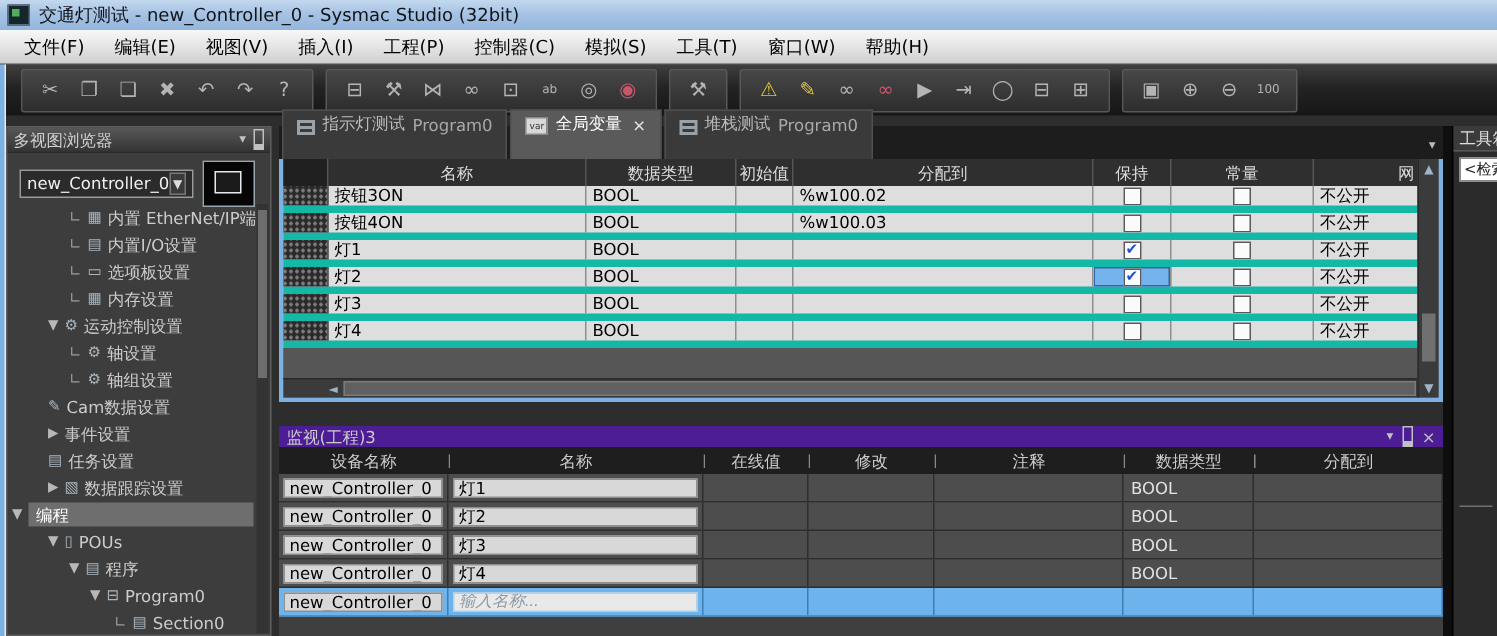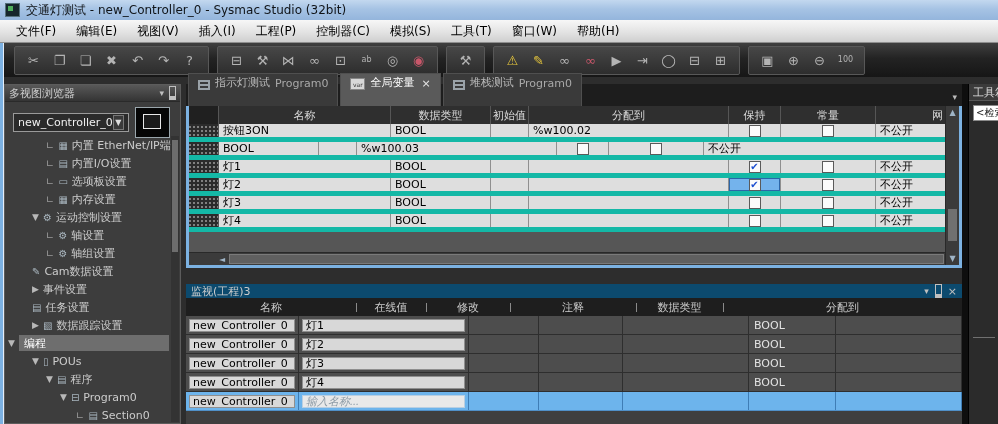--- a/index.html
+++ b/index.html
@@ -97,21 +97,21 @@
   .hscroll{position:absolute;left:0;right:13px;bottom:0;height:12px;background:#3b3b3b;border-top:1px solid #292929;display:flex;align-items:center}
   .hscroll .lgap{width:26px;flex:0 0 auto}
   .hscroll .arrow{width:14px;color:#9fb4c6;font-size:8px;text-align:center;flex:0 0 auto}
   .hscroll .thumb{flex:1;height:8px;background:#606060;border:1px solid #7a7a7a;margin-right:2px}
   .vscroll{position:absolute;right:0;top:0;width:13px;bottom:0;background:#3b3b3b;border-left:1px solid #292929}
   .vscroll .arrow{position:absolute;left:0;right:0;text-align:center;color:#9fb4c6;font-size:8px}
   .vscroll .up{top:2px}.vscroll .down{bottom:2px}
   .vscroll .thumb{position:absolute;left:2px;right:2px;top:103px;height:32px;background:#707070}
   
   .watch{position:absolute;left:186px;top:284px;width:776px;bottom:0;background:#3f3f3f}
-  .watch-title{height:14px;background:#0c4a6e;color:#cccccc;font-size:11px;display:flex;align-items:center;
+  .watch-title{height:14px;background:#4c1d95;color:#cccccc;font-size:11px;display:flex;align-items:center;
     justify-content:space-between;padding:0 5px}
   .watch-title-icons{display:flex;align-items:center;gap:6px;color:#c0c0c0}
   .watch-title-icons .x{font-size:11px}
   .watch-head{height:18px;background:#1e1e1e;color:#cccccc;font-size:11px;display:flex;align-items:center}
   .watch-head .c{display:flex;align-items:center;justify-content:center;position:relative;box-sizing:border-box;overflow:hidden;white-space:nowrap}
   .watch-head .c + .c::before{content:"";position:absolute;left:0;top:3px;bottom:3px;width:1px;background:#8a8a8a}
   .wrow{height:19px;display:flex;background:#4d4d4d;border-bottom:1px solid #2e2e2e;box-sizing:border-box}
   .wrow .c{border-right:1px solid #2e2e2e;display:flex;align-items:center;padding:0 3px;box-sizing:border-box;overflow:hidden}
   .wc-dev{width:113px;flex:0 0 auto}
   .wc-name{width:170px;flex:0 0 auto}
@@ -341,20 +341,21 @@
       <div class="c w-ret">
           <span class="cb"></span>
         </div>
       <div class="c w-con">
           <span class="cb"></span>
         </div>
       <div class="c w-net">不公开</div>
     </div>
     <div class="vrow">
       <div class="c w-handle"></div>
+      <div class="c w-name">按钮4ON</div>
       <div class="c w-type">BOOL</div>
       <div class="c w-init"></div>
       <div class="c w-at">%w100.03</div>
       <div class="c w-ret">
           <span class="cb"></span>
         </div>
       <div class="c w-con">
           <span class="cb"></span>
         </div>
       <div class="c w-net">不公开</div>
@@ -434,20 +435,21 @@
 <div class="watch">
   <div class="watch-title">
     <span>监视(工程)3</span>
     <span class="watch-title-icons">
       <span class="caret">▾</span>
       <span class="pin"></span>
       <span class="x">×</span>
     </span>
   </div>
   <div class="watch-head">
+    <div class="c wc-dev">设备名称</div>
     <div class="c wc-name">名称</div>
     <div class="c wc-val">在线值</div>
     <div class="c wc-mod">修改</div>
     <div class="c wc-com">注释</div>
     <div class="c wc-type">数据类型</div>
     <div class="c wc-at">分配到</div>
   </div>
 
   <div class="wrow">
     <div class="c wc-dev">

